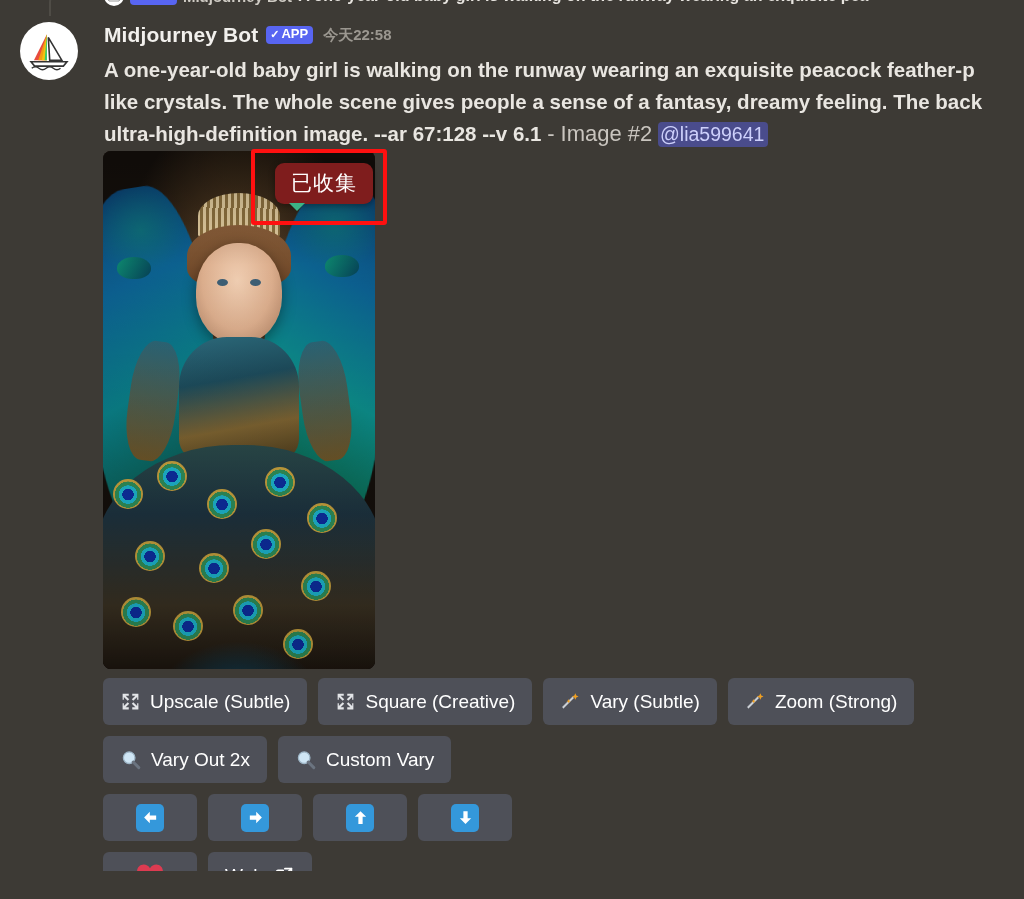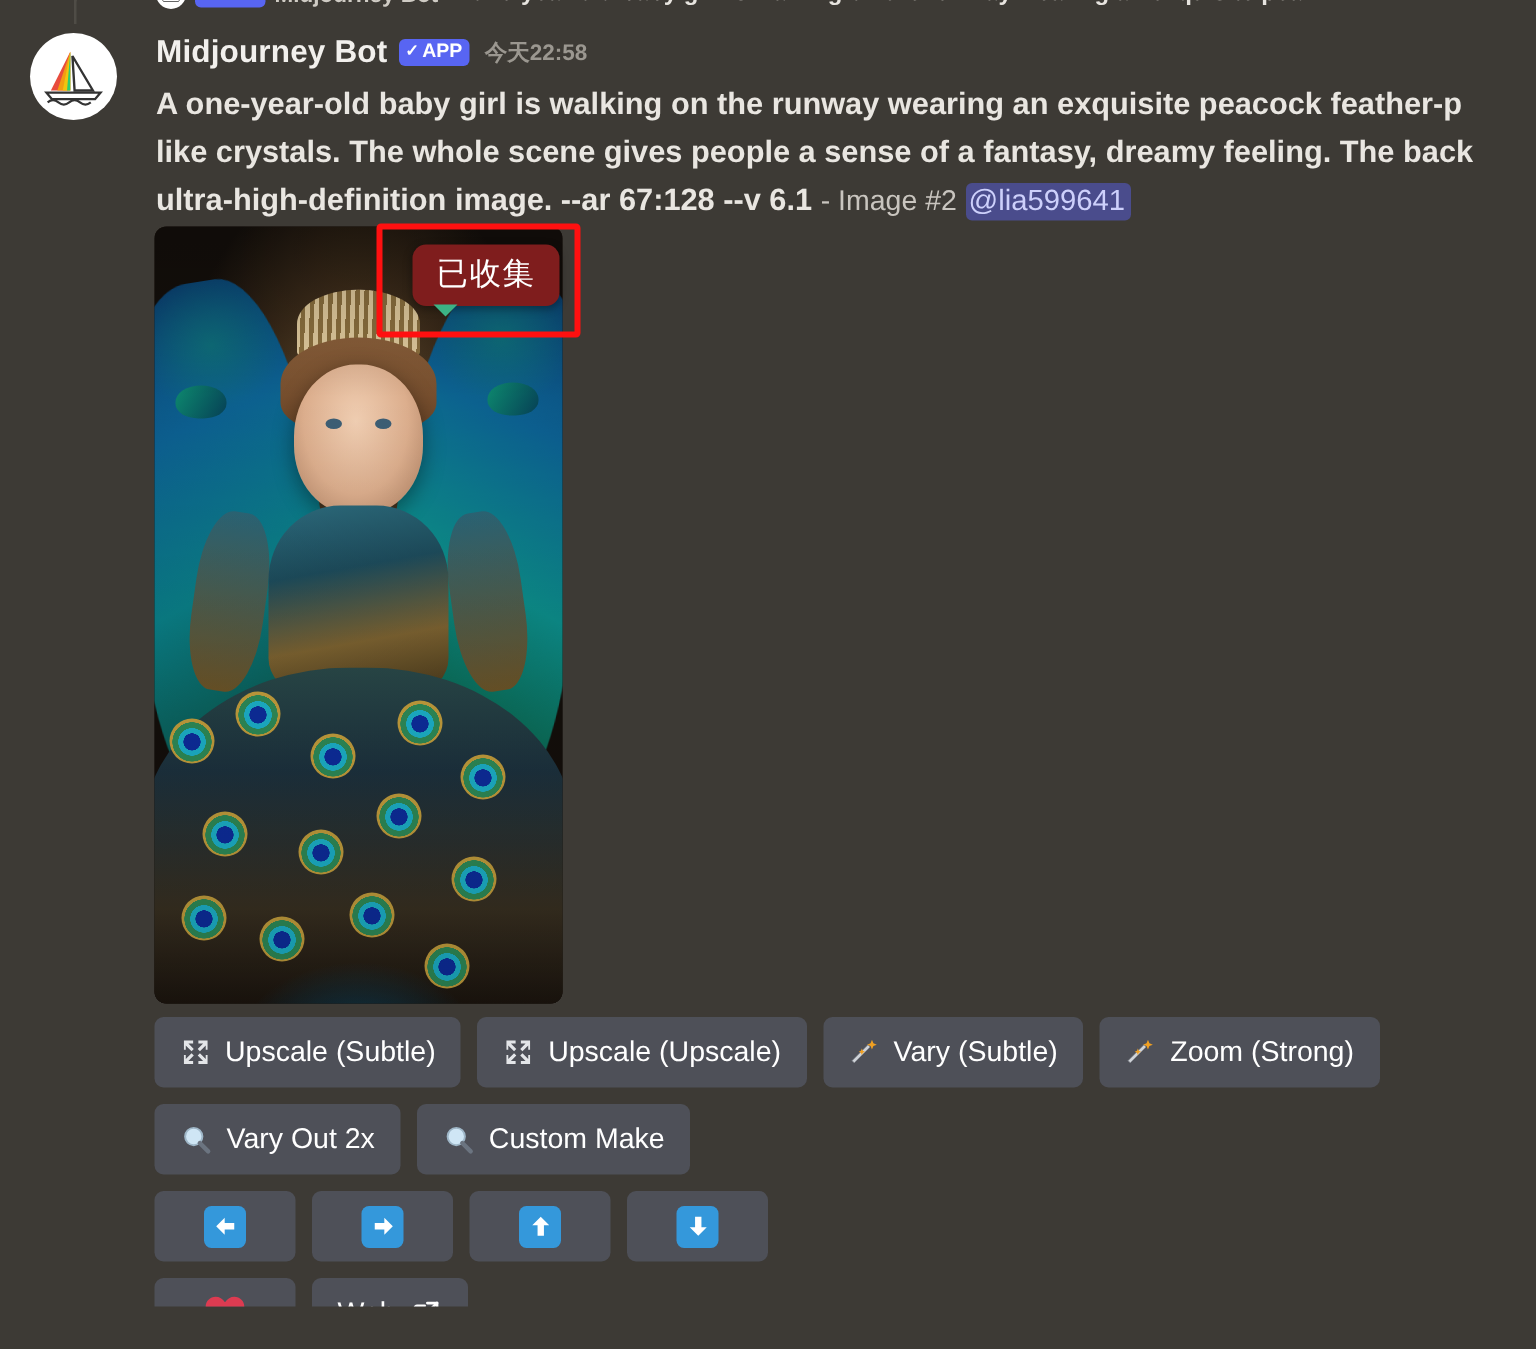--- a/index.html
+++ b/index.html
@@ -59,21 +59,21 @@
   .author-name { color: #f2f0ed; font-size: 21px; font-weight: 700; letter-spacing: .1px; }
   .timestamp { color: #9b9790; font-size: 15px; font-weight: 700; margin-left: 2px; }
 
   .msg-body {
     position: absolute; left: 104px; top: 54px;
     width: 990px; color: #e9e6e1;
     font-size: 20.5px; font-weight: 700; line-height: 32px;
     white-space: nowrap; overflow: hidden;
   }
   .msg-line { white-space: nowrap; }
-  .img-suffix { color: #c9c5bf; font-weight: 400; font-size: 19px; }
+  .img-suffix { color: #c9c5bf; font-weight: 400; font-size: 22px; }
   .mention {
     background: #4a4c8c; color: #cdd0fb; border-radius: 4px;
     padding: 1px 4px 2px 2px; font-weight: 400; font-size: 19.5px;
   }
 
   
   .attach {
     position: absolute; left: 103px; top: 151px;
     width: 272px; height: 518px; border-radius: 8px; overflow: hidden;
     background: #15110f;
@@ -299,21 +299,21 @@
       </button>
       <button class="btn">
         <span class="emoji expand-ic">
           <svg width="21" height="21" viewBox="0 0 24 24" fill="#e3e5e8">
             <path d="M3 3h7v2.4H6.4l4.1 4.1-1.7 1.7-4.4-4.4V10H3z"></path>
             <path d="M21 3h-7v2.4h3.6l-4.1 4.1 1.7 1.7 4.4-4.4V10h1.4z"></path>
             <path d="M3 21h7v-2.4H6.4l4.1-4.1-1.7-1.7-4.4 4.4V14H3z"></path>
             <path d="M21 21h-7v-2.4h3.6l-4.1-4.1 1.7-1.7 4.4 4.4V14h1.4z"></path>
           </svg>
         </span>
-        <span>Upscale (Upscale)</span>
+        <span>Square (Creative)</span>
       </button>
       <button class="btn">
         <span class="emoji wand-ic">
           <svg width="21" height="21" viewBox="0 0 24 24">
             <path d="M4 20 L16 8 l-1.6-1.6 L2.4 18.4z" fill="#cfd3d8" stroke="#8c9096" stroke-width=".6"></path>
             <path d="M17.5 2.5l1.1 2.6 2.6 1.1-2.6 1.1-1.1 2.6-1.1-2.6L13.8 6.2l2.6-1.1z" fill="#f0a022"></path>
             <path d="M9.8 9.2l.7 1.7 1.7.7-1.7.7-.7 1.7-.7-1.7-1.7-.7 1.7-.7z" fill="#f0a022"></path>
           </svg>
         </span>
         <span>Vary (Subtle)</span>
@@ -340,21 +340,21 @@
         </span>
         <span>Vary Out 2x</span>
       </button>
       <button class="btn">
         <span class="emoji mag-ic">
           <svg width="22" height="22" viewBox="0 0 24 24">
             <circle cx="10" cy="9.5" r="6.3" fill="#cfe6f5" stroke="#9fb7c8" stroke-width="1.4"></circle>
             <path d="M14.4 14.2 L20.5 20.3" stroke="#6b7480" stroke-width="3.2" stroke-linecap="round"></path>
           </svg>
         </span>
-        <span>Custom Make</span>
+        <span>Custom Vary</span>
       </button>
     </div>
 
     <div class="btn-row">
       <button class="btn icon-only">
         <span class="sq-arrow">
           <svg viewBox="0 0 24 24">
               <path d="M11 4 L3 12 l8 8 v-5h9V9h-9z"></path>
             </svg>
         </span>

